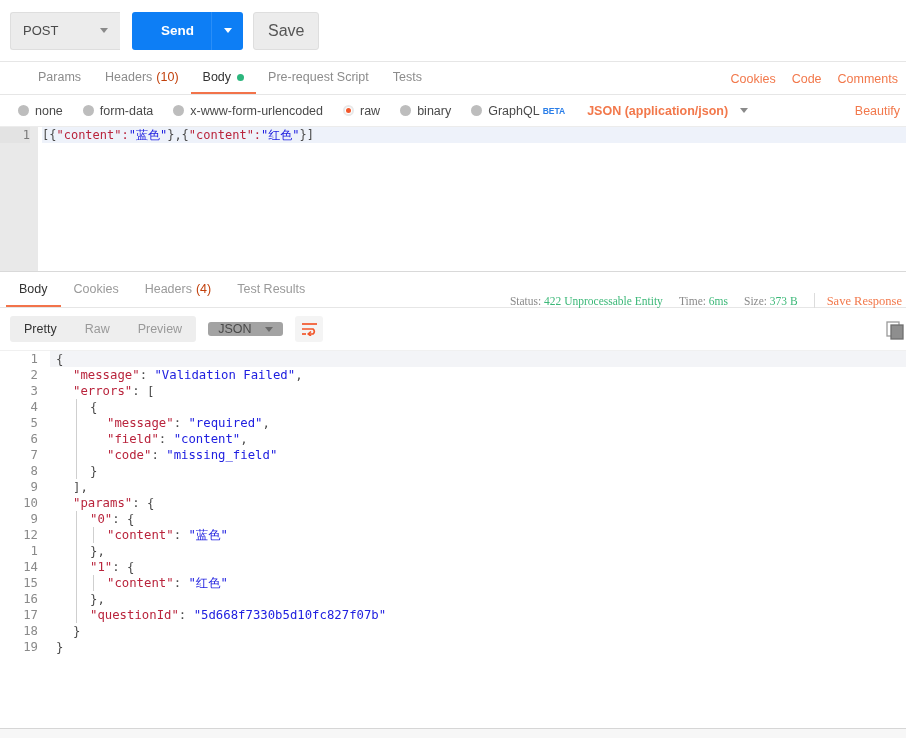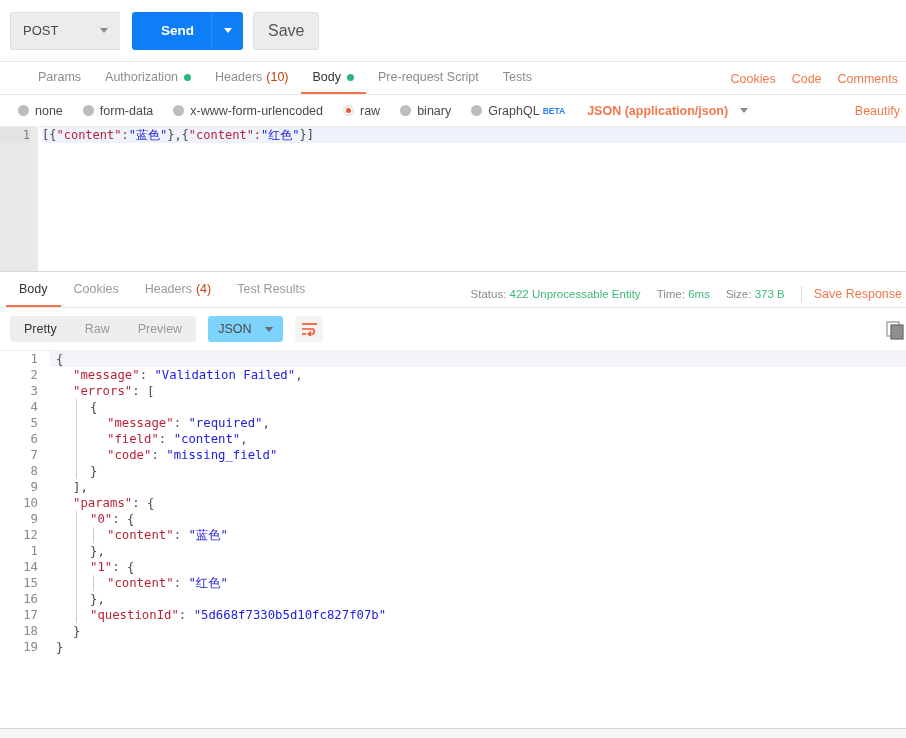--- a/index.html
+++ b/index.html
@@ -209,22 +209,22 @@
     position: relative;
     background: #fff;
   }
   .rstab {
     display: flex; align-items: center; padding: 0 13px;
     font-size: 12.5px; color: #9a9a9a;
     border-bottom: 2px solid transparent; white-space: nowrap;
   }
   .rstab.active { color: #333; border-bottom-color: #f2734a; }
   .status-info {
-    position: absolute; right: 0; top: 4px; height: 36px;
-    display: flex; align-items: center; font-size: 11.5px; color: #8a8a8a;
+    position: absolute; right: 0; top: 11px; height: 36px;
+    display: flex; align-items: center; font-size: 11.5px; color: #8a8a8a; font-family: Liberation Serif, serif;
   }
   .status-info .pair { margin-right: 16px; white-space: nowrap; }
   .status-info .val { color: #3cb878; }
   .status-info .divider {
     width: 1px; height: 16px; background: #dcdcdc; margin-right: 12px;
   }
   .status-info .saveresp { color: #f2784b; font-size: 12.5px; white-space: nowrap; padding-right: 4px; }
 
   .respbar {
     height: 42px; min-height: 42px;
@@ -235,21 +235,21 @@
   }
   .seg {
     display: flex; background: #eeeeee; border-radius: 3px; height: 26px; overflow: hidden;
   }
   .seg div {
     display: flex; align-items: center; padding: 0 14px;
     font-size: 12.5px; color: #9a9a9a;
   }
   .seg div.active { color: #333; }
   .fmt-sel {
-    margin-left: 12px; height: 26px; background: #7dd3fc; border-radius: 3px;
+    margin-left: 12px; height: 14px; background: #a3a3a3; border-radius: 3px;
     display: flex; align-items: center; padding: 0 10px;
   }
   .fmt-sel span { font-size: 12.5px; color: #4a4a4a; }
   .fmt-sel i {
     width: 0; height: 0; margin-left: 14px;
     border-top: 5px solid #6a6a6a;
     border-left: 4.5px solid transparent;
     border-right: 4.5px solid transparent;
     display: block;
   }
@@ -287,24 +287,20 @@
       <div class="send-caret">
           <i></i>
         </div>
     </div>
     <div class="save-btn">Save</div>
   </div>
 
   <div class="reqtabs">
     <div class="rtab">
       <span>Params</span>
-    </div>
-    <div class="rtab">
-      <span>Authorization</span>
-      <span class="dot-green"></span>
     </div>
     <div class="rtab">
       <span>Headers</span>
       <span class="cnt">(10)</span>
     </div>
     <div class="rtab active">
       <span>Body</span>
       <span class="dot-green"></span>
     </div>
     <div class="rtab">

